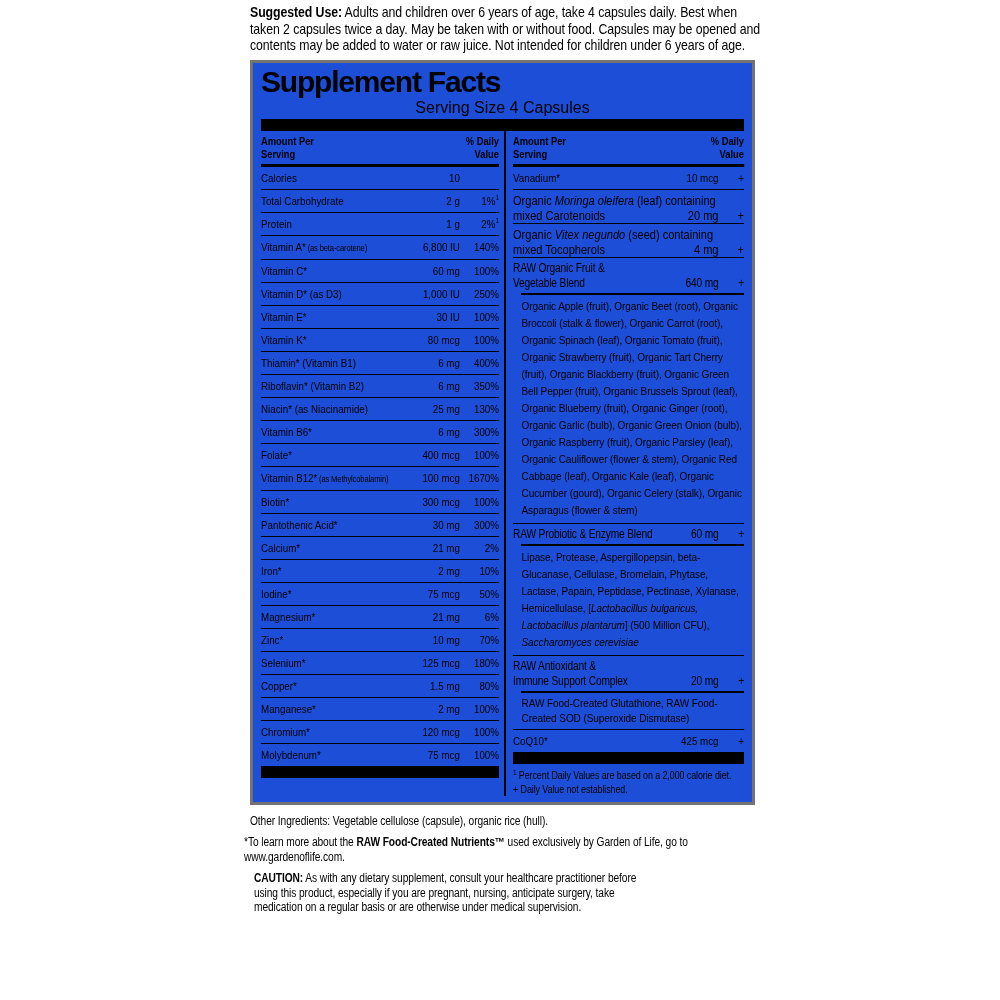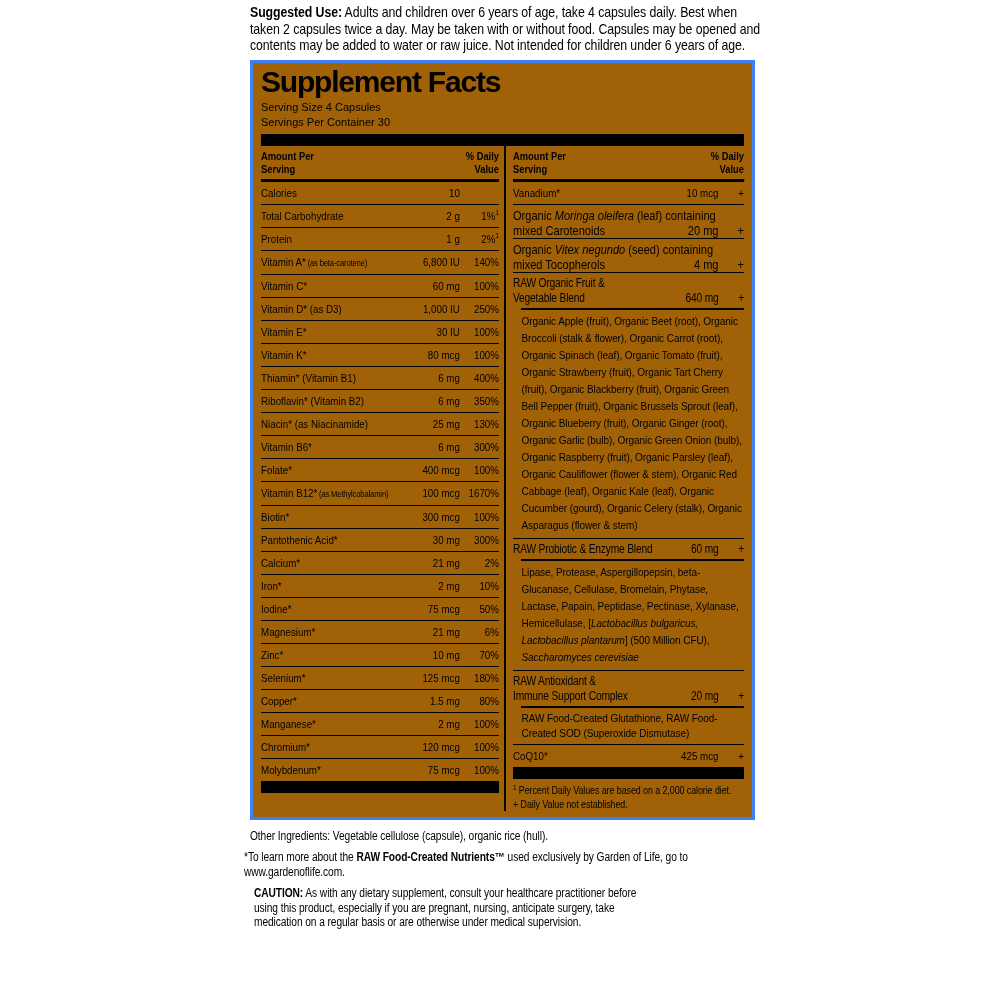--- a/index.html
+++ b/index.html
@@ -7,24 +7,24 @@
   .page{position:relative;width:964px;height:1000px;background:#fff;overflow:hidden;margin-left:47px;}
   .content{position:absolute;left:203px;top:4px;width:512px;}
   .cx85{width:117.65%;transform:scaleX(.85);transform-origin:0 0;}
   b,.b{font-weight:bold;}
   i{font-style:italic;}
 
   
   .suggested{font-size:14.5px;line-height:16.5px;letter-spacing:-.1px;}
 
   
-  .panel{margin-top:6px;width:505px;border:3px solid #3b82f6;background:#a16207;
+  .panel{margin-top:6px;width:505px;border:3px solid #737373;background:#1d4ed8;
     padding:4px 8px 6px 8px;box-sizing:border-box;}
   .pf-title{font-size:30px;font-weight:bold;letter-spacing:-1.2px;line-height:30px;margin:0 0 3px 0;}
-  .serving{font-size:11px;line-height:15px;}
+  .serving{font-size:16px;line-height:15px;text-align:center;}
   .topbar{height:12px;background:#000;margin-top:4px;}
   .cols{display:flex;align-items:stretch;}
   .lcol{width:243px;padding-right:5px;box-sizing:border-box;}
   .rcol{flex:1;border-left:2px solid #000;padding-left:7px;min-width:0;}
   .colhead{display:flex;justify-content:space-between;font-size:11px;font-weight:bold;
     line-height:13px;padding:4px 0 3px 0;border-bottom:3px solid #000;}
   .colhead .right{text-align:right;}
   .row{display:flex;align-items:baseline;font-size:11.5px;line-height:15px;padding:4px 0 3px 0;}
   .row+.row,.sep{border-top:1px solid #000;}
   .row .nm{flex:1;white-space:nowrap;}
@@ -59,21 +59,20 @@
 <div class="page">
 <div class="content">
 
   <div class="suggested cx85">
     <b>Suggested Use:</b><span> Adults and children over 6 years of age, take 4 capsules daily. Best when taken 2 capsules twice a day. May be taken with or without food. Capsules may be opened and contents may be added to water or raw juice. Not intended for children under 6 years of age.</span>
   </div>
 
   <div class="panel">
     <div class="pf-title">Supplement Facts</div>
     <div class="serving">Serving Size 4 Capsules</div>
-    <div class="serving">Servings Per Container 30</div>
     <div class="topbar"></div>
 
     <div class="cols">
 
       <div class="lcol">
         <div class="colhead cx85">
           <div><span>Amount Per</span><br><span>Serving</span></div>
           <div class="right"><span>% Daily</span><br><span>Value</span></div>
         </div>
         <div class="lrows">

